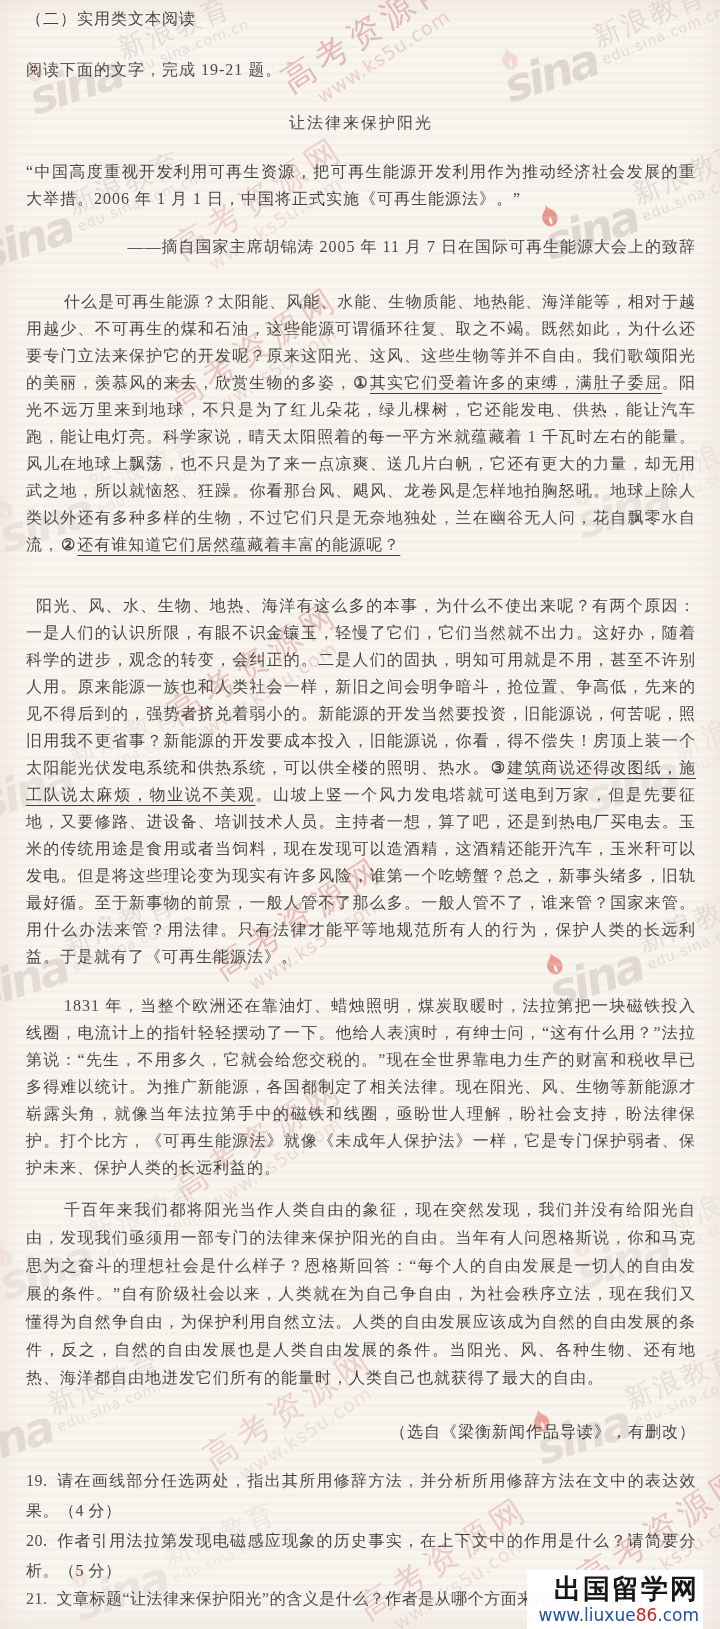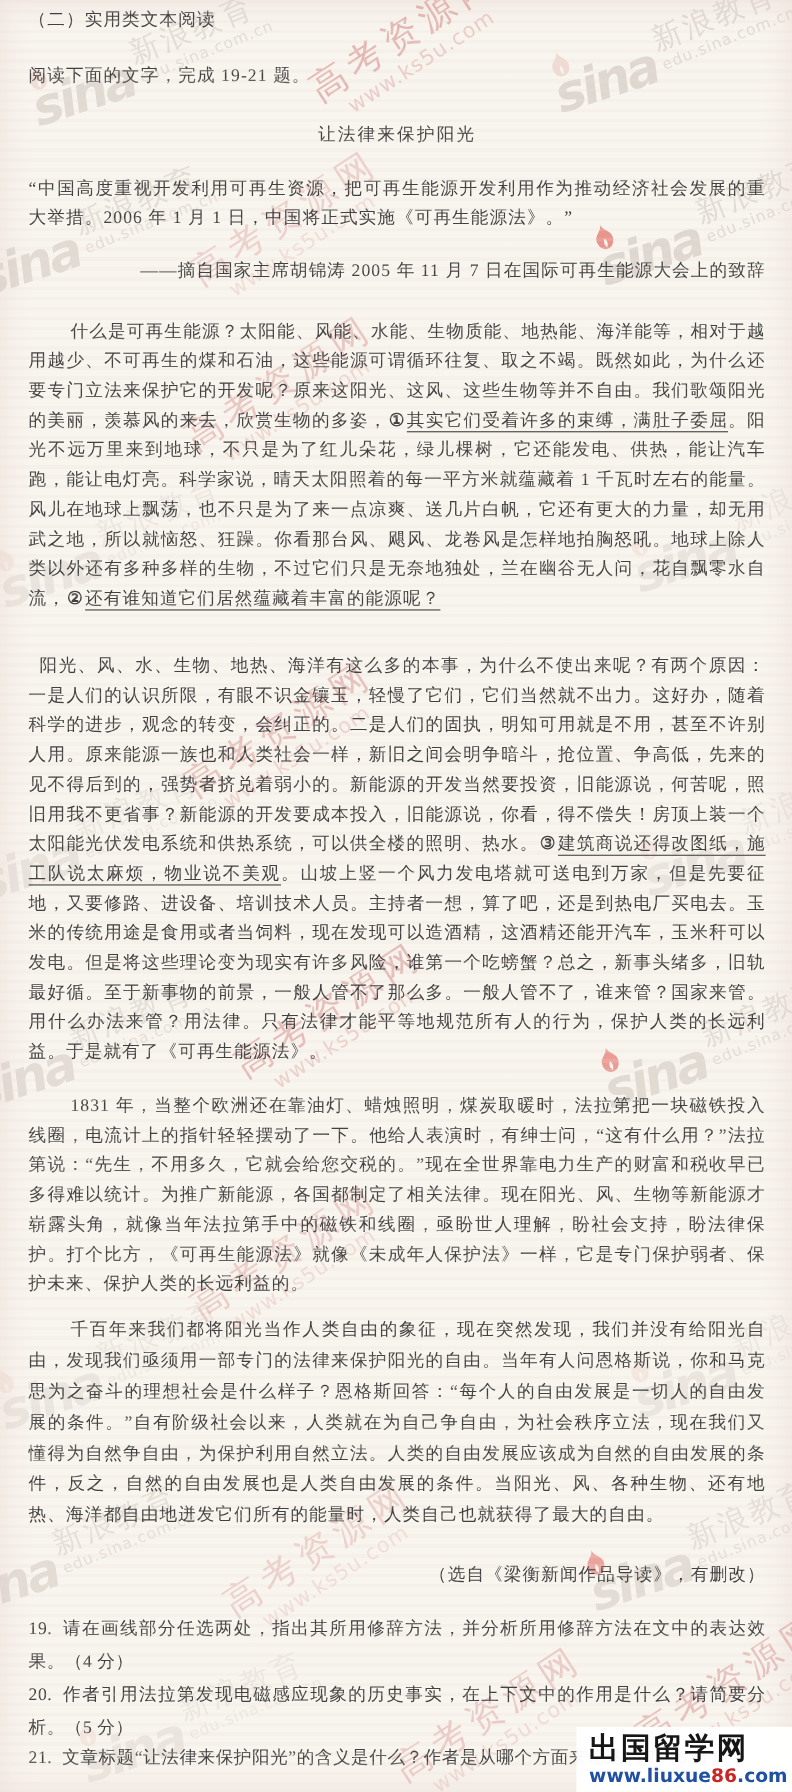--- a/index.html
+++ b/index.html
@@ -38,27 +38,27 @@
   .sina-url{display:block;font-size:14px;line-height:1.2;color:#d2cac2;letter-spacing:1px;}
   .flame{position:absolute;left:2px;top:-16px;}
   .f-red .flame svg{fill:#e0564e;}
   .f-gray .flame svg{fill:#eaccc3;}
 
   .wm-ks5u{width:210px;text-align:center;transform:rotate(-33deg);font-family:"DejaVu Sans","Liberation Sans",sans-serif;}
   .k-cn{display:block;font-size:33px;line-height:1.15;color:#d6908e;letter-spacing:6px;}
   .k-url{display:block;font-size:19px;line-height:1.2;color:#e2b3ae;letter-spacing:1px;}
 
   .wm-liuxue{
-    position:absolute;right:0;bottom:0;z-index:6;
+    position:absolute;right:17px;bottom:0;z-index:6;
     background:rgba(255,255,255,.96);
-    padding:5px 4px 4px 12px;text-align:left;
+    padding:5px 4px 4px 12px;text-align:right;
   }
   .lx-cn{font-size:27px;font-weight:bold;color:#161616;letter-spacing:2px;line-height:1.1;
          font-family:"Liberation Sans","DejaVu Sans",sans-serif;}
-  .lx-url{font-size:17px;font-weight:bold;color:#2050a2;line-height:1.2;
+  .lx-url{font-size:17px;font-weight:normal;color:#2050a2;line-height:1.2;
           font-family:"DejaVu Sans","Liberation Sans",sans-serif;}
   .lx-red{color:#cc2424;}
 </style>
 </head>
 <body>
 
 <div class="page">
 
   <div class="wm-layer">
       <div class="wm wm-sina f-gray" style="left: 25px; top: 42px; opacity: 0.55;">

